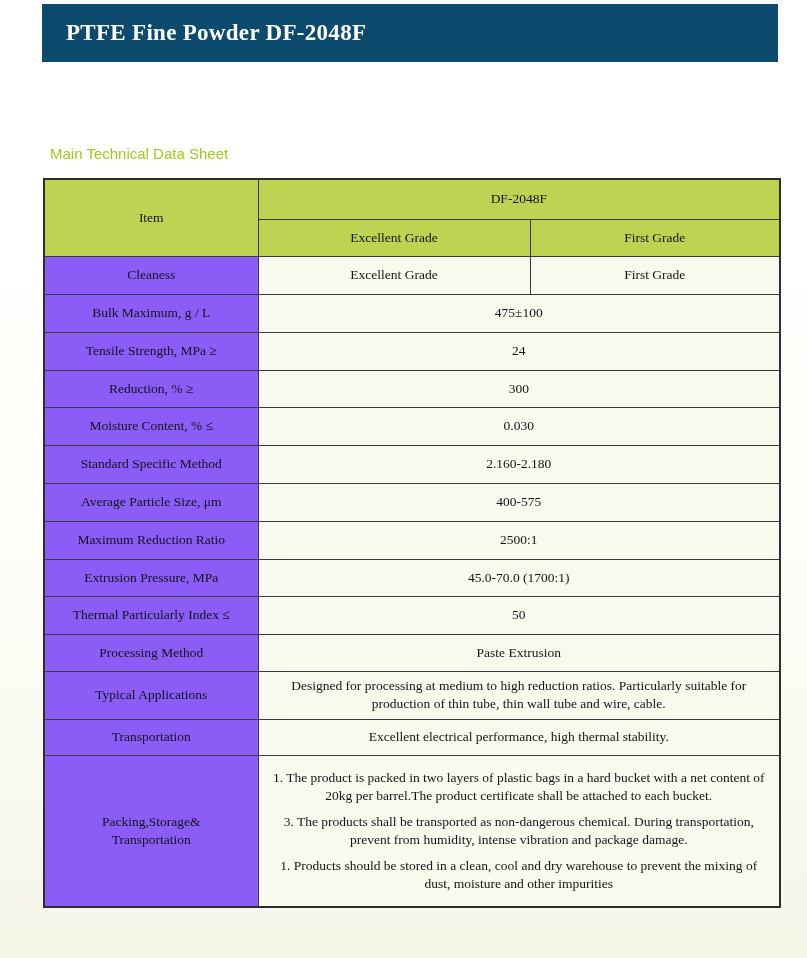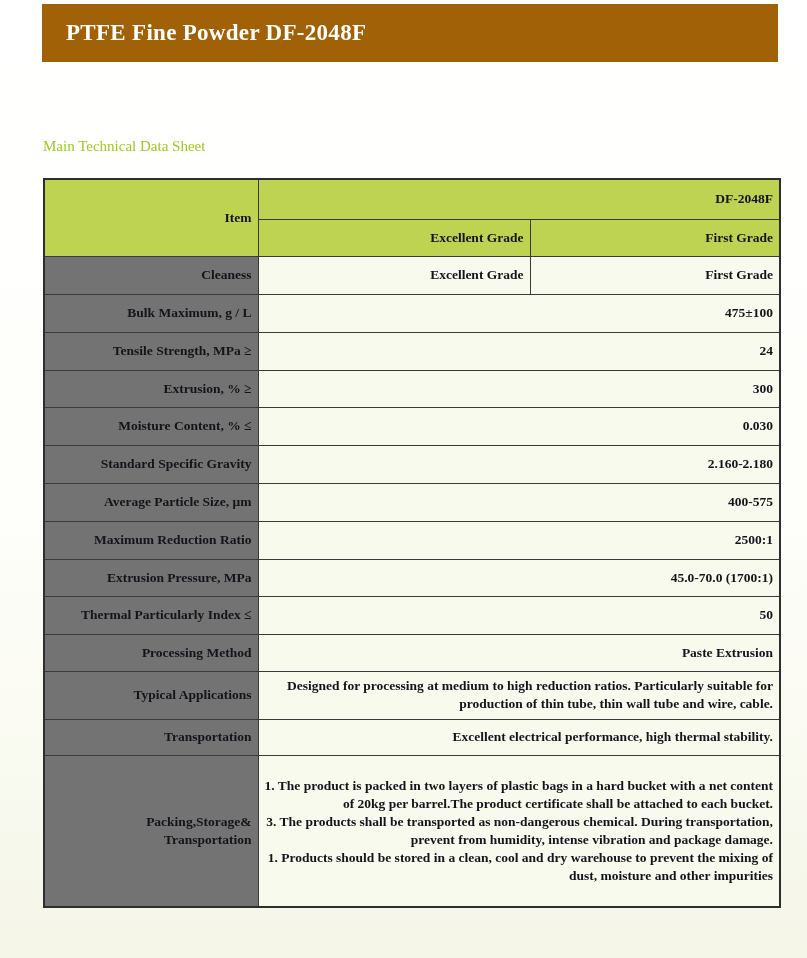--- a/index.html
+++ b/index.html
@@ -14,70 +14,69 @@
     background: linear-gradient(180deg, #ffffff 0%, #fefefa 55%, #f5f6e8 100%);
     font-family: "Liberation Serif", "DejaVu Serif", serif;
     color: #14141b;
   }
   .banner {
     position: absolute;
     left: 42px;
     top: 4px;
     width: 736px;
     height: 58px;
-    background: #a16207;
+    background: #0c4a6e;
     display: flex;
     align-items: center;
   }
   .banner h1 {
     margin: 0;
     padding-left: 24px;
     font-family: "Liberation Serif", "DejaVu Serif", serif;
     font-size: 23px;
     font-weight: bold;
     color: #ffffff;
     letter-spacing: 0.3px;
   }
   .section-heading {
     position: absolute;
     left: 43px;
     top: 138px;
-    margin: 0;
-    font-family: Liberation Serif, serif;
+    margin: 7px;
+    font-family: Liberation Sans, sans-serif;
     font-size: 15px;
     font-weight: 400;
     color: #9ccb1e;
   }
   table.datasheet {
     position: absolute;
     left: 43px;
     top: 178px;
     width: 736px;
     border-collapse: collapse;
     table-layout: fixed;
     border: 2px solid #2e2e2e;
     font-size: 13.5px;
   }
   table.datasheet td {
     border: 1.5px solid #3a3a3a;
-    text-align: right;
+    text-align: center;
     vertical-align: middle;
     padding: 2px 6px;
     overflow: hidden;
-    font-weight: bold;
   }
   .hdr  { background: #bdd351; }
-  .item { background: #737373; }
+  .item { background: #8b5cf6; }
   .val  { background: #f8faee; }
   .desc {
     text-align: justify;
     padding: 5px 10px;
     line-height: 1.33;
   }
-  .packing-points div { margin: 0; }
+  .packing-points div { margin: 8px; }
   .multiline { white-space: pre-line; line-height: 1.35; }
   tr.r40  { height: 40px; }
   tr.r37  { height: 37px; }
   tr.r38  { height: 38px; }
   tr.r48  { height: 48px; }
   tr.r36  { height: 36px; }
   tr.r152 { height: 152px; }
 </style>
 </head>
 <body>
@@ -112,29 +111,29 @@
 
     <tr class="r38">
       <td class="item">Bulk Maximum, g / L</td>
       <td class="val" colspan="2">475±100</td>
     </tr>
     <tr class="r38">
       <td class="item">Tensile Strength, MPa ≥</td>
       <td class="val" colspan="2">24</td>
     </tr>
     <tr class="r37">
-      <td class="item">Extrusion, % ≥</td>
+      <td class="item">Reduction, % ≥</td>
       <td class="val" colspan="2">300</td>
     </tr>
     <tr class="r38">
       <td class="item">Moisture Content, % ≤</td>
       <td class="val" colspan="2">0.030</td>
     </tr>
     <tr class="r38">
-      <td class="item">Standard Specific Gravity</td>
+      <td class="item">Standard Specific Method</td>
       <td class="val" colspan="2">2.160-2.180</td>
     </tr>
     <tr class="r38">
       <td class="item">Average Particle Size, μm</td>
       <td class="val" colspan="2">400-575</td>
     </tr>
     <tr class="r38">
       <td class="item">Maximum Reduction Ratio</td>
       <td class="val" colspan="2">2500:1</td>
     </tr>

